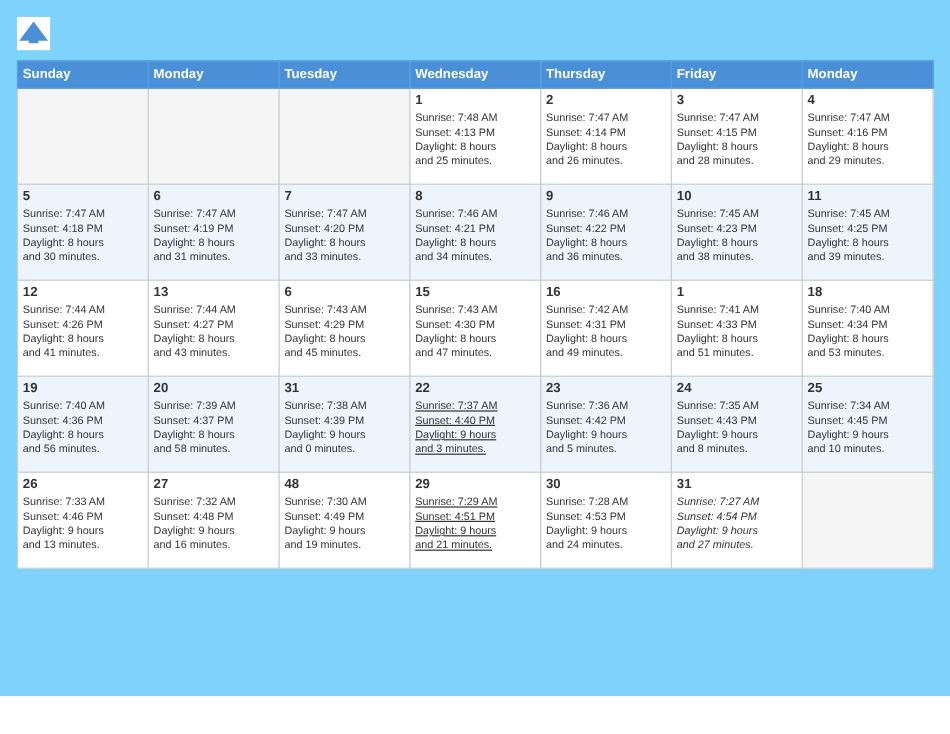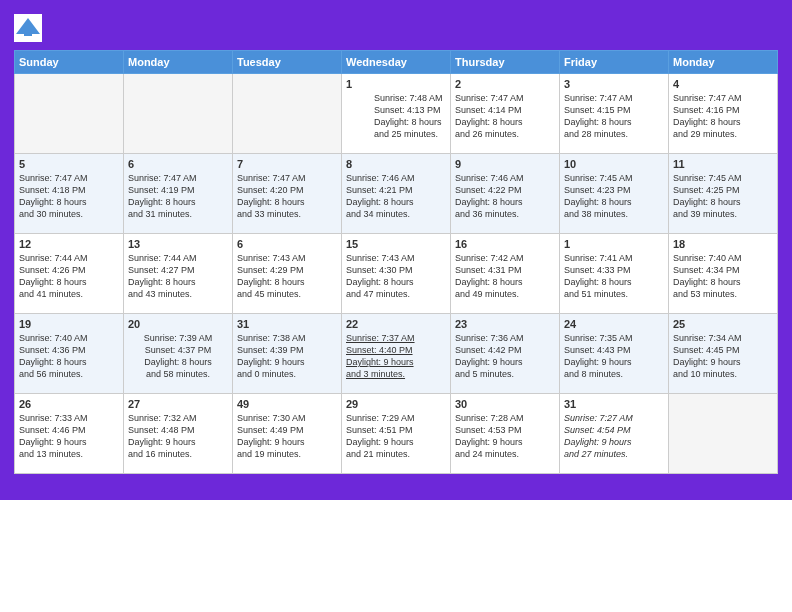--- a/index.html
+++ b/index.html
@@ -5,22 +5,22 @@
     * { margin: 0; padding: 0; box-sizing: border-box; }
     body {
       font-family: Arial, sans-serif;
       background: #fff;
       width: 792px;
       height: 612px;
       overflow: hidden;
     }
     .container {
       width: 792px;
-      height: 500px;
-      background: #6d28d9;
+      height: 580px;
+      background: #7dd3fc;
       padding: 10px 14px 10px 14px;
     }
     .header {
       display: flex;
       justify-content: space-between;
       align-items: flex-start;
       margin-bottom: 8px;
     }
     .logo {
       display: flex;
@@ -135,21 +135,21 @@
           <th>Monday</th>
         </tr>
     </thead>
     <tbody id="calendar-body">
     <tr>
           <td class="empty"></td>
           <td class="empty"></td>
           <td class="empty"></td>
           <td>
             <div class="day-num">1</div>
-            <div class="day-info" style="white-space: pre-line; margin-left: 28px;">Sunrise: 7:48 AM
+            <div class="day-info" style="white-space: pre-line;">Sunrise: 7:48 AM
 Sunset: 4:13 PM
 Daylight: 8 hours
 and 25 minutes.</div>
           </td>
           <td>
             <div class="day-num">2</div>
             <div class="day-info" style="white-space: pre-line;">Sunrise: 7:47 AM
 Sunset: 4:14 PM
 Daylight: 8 hours
 and 26 minutes.</div>
@@ -274,21 +274,21 @@
         <tr class="alt-row">
           <td>
             <div class="day-num">19</div>
             <div class="day-info" style="white-space: pre-line;">Sunrise: 7:40 AM
 Sunset: 4:36 PM
 Daylight: 8 hours
 and 56 minutes.</div>
           </td>
           <td>
             <div class="day-num">20</div>
-            <div class="day-info" style="white-space: pre-line; text-align: center;">Sunrise: 7:39 AM
+            <div class="day-info" style="white-space: pre-line;">Sunrise: 7:39 AM
 Sunset: 4:37 PM
 Daylight: 8 hours
 and 58 minutes.</div>
           </td>
           <td>
             <div class="day-num">31</div>
             <div class="day-info" style="white-space: pre-line;">Sunrise: 7:38 AM
 Sunset: 4:39 PM
 Daylight: 9 hours
 and 0 minutes.</div>
@@ -331,29 +331,29 @@
 and 13 minutes.</div>
           </td>
           <td>
             <div class="day-num">27</div>
             <div class="day-info" style="white-space: pre-line;">Sunrise: 7:32 AM
 Sunset: 4:48 PM
 Daylight: 9 hours
 and 16 minutes.</div>
           </td>
           <td>
-            <div class="day-num">49</div>
+            <div class="day-num">48</div>
             <div class="day-info" style="white-space: pre-line;">Sunrise: 7:30 AM
 Sunset: 4:49 PM
 Daylight: 9 hours
 and 19 minutes.</div>
           </td>
           <td>
             <div class="day-num">29</div>
-            <div class="day-info" style="white-space: pre-line;">Sunrise: 7:29 AM
+            <div class="day-info" style="white-space: pre-line; text-decoration: underline;">Sunrise: 7:29 AM
 Sunset: 4:51 PM
 Daylight: 9 hours
 and 21 minutes.</div>
           </td>
           <td>
             <div class="day-num">30</div>
             <div class="day-info" style="white-space: pre-line;">Sunrise: 7:28 AM
 Sunset: 4:53 PM
 Daylight: 9 hours
 and 24 minutes.</div>

